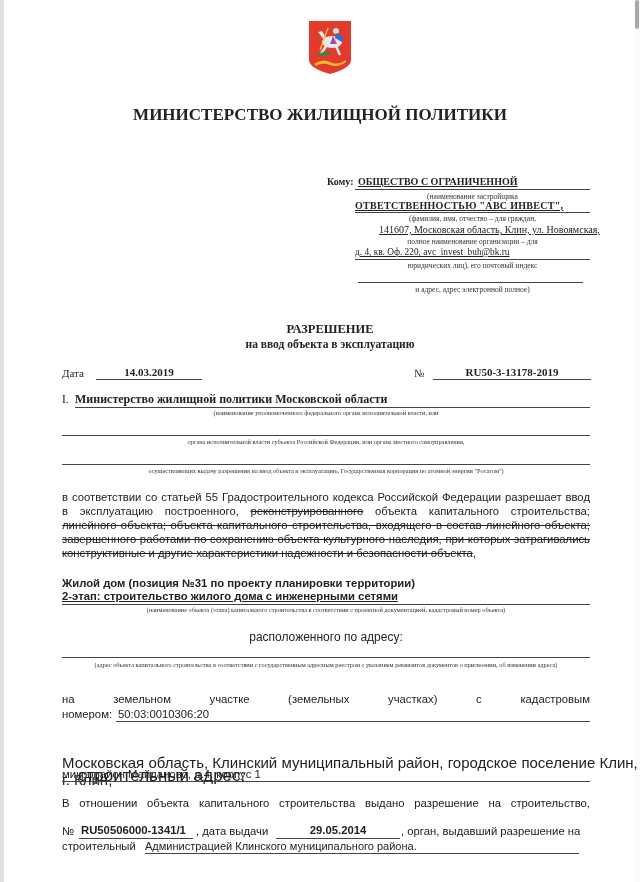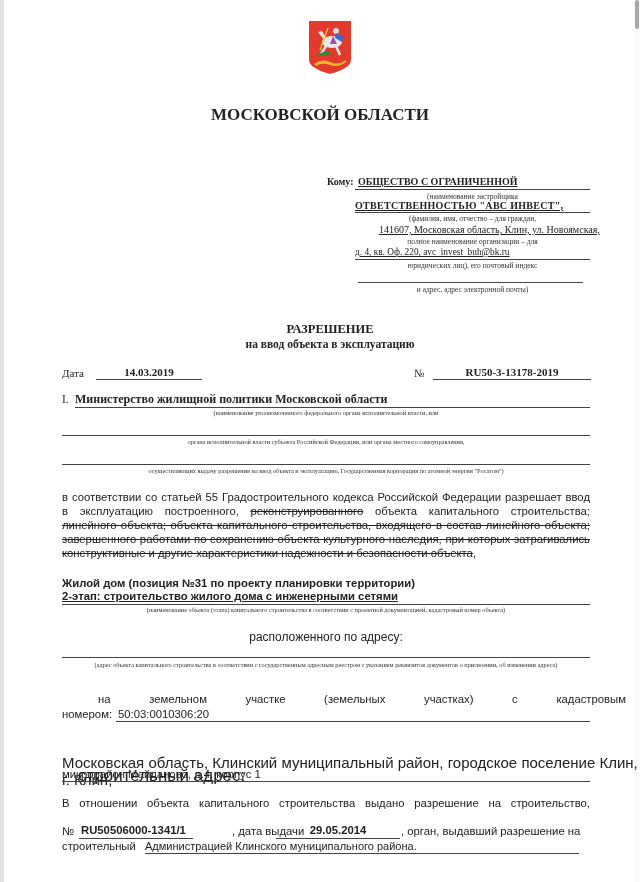--- a/index.html
+++ b/index.html
@@ -37,37 +37,37 @@
     <circle cx="30" cy="13" r="3" fill="#d8d8d8"></circle>
     <path d="M30 15 L38 19 L36 24 L29 20 Z" fill="#3a6bc4"></path>
     <path d="M27 18 L24 26 L31 26 Z" fill="#9b4fb0"></path>
     <path d="M22 10 L14 32" stroke="#f0d040" stroke-width="1.2"></path>
     <path d="M10 38 Q20 30 26 36 Q18 38 10 38 Z" fill="#2f8c3a"></path>
     <path d="M8 46 Q16 40 24 44 Q32 48 40 42 L40 44 Q32 50 24 47 Q16 44 10 48 Z" fill="#e9b92a"></path>
   </svg>
 </div>
 
 <div class="abs center bold" style="left:0;width:640px;top:103px;font-size:17px;line-height:24px;">
-  <div>МОСКОВСКОЙ ОБЛАСТИ</div>
+  <div>МИНИСТЕРСТВО ЖИЛИЩНОЙ ПОЛИТИКИ</div>
 </div>
 
 <div class="abs field bold" style="left:327px;top:176px;">Кому:</div>
 <div class="abs field bold u" style="left:358px;top:176px;">ОБЩЕСТВО С ОГРАНИЧЕННОЙ</div>
 <div class="line" style="left:355px;width:235px;top:189px;"></div>
 <div class="abs small center" style="left:355px;width:235px;top:192px;">(наименование застройщика</div>
 <div class="abs field bold u" style="left:355px;top:200px;letter-spacing:0.3px;">ОТВЕТСТВЕННОСТЬЮ "АВС ИНВЕСТ",</div>
 <div class="line" style="left:355px;width:235px;top:212px;"></div>
 <div class="abs small center" style="left:355px;width:235px;top:214px;">(фамилия, имя, отчество – для граждан,</div>
 <div class="abs u" style="left:355px;top:224px;font-size:10px;margin-left:24px;">141607, Московская область, Клин, ул. Новоямская,</div>
 <div class="abs small center" style="left:355px;width:235px;top:237px;">полное наименование организации – для</div>
 <div class="abs u" style="left:355px;top:247px;font-size:9.3px;">д. 4, кв. Оф. 220, avc_invest_buh@bk.ru</div>
 <div class="line" style="left:355px;width:235px;top:259px;"></div>
 <div class="abs small center" style="left:355px;width:235px;top:261px;">юридических лиц), его почтовый индекс</div>
 <div class="line" style="left:358px;width:225px;top:282px;"></div>
-<div class="abs small center" style="left:355px;width:235px;top:285px;">и адрес, адрес электронной почты)</div>
+<div class="abs small center" style="left:355px;width:235px;top:285px;">и адрес, адрес электронной полное)</div>
 
 <div class="abs center bold" style="left:60px;width:540px;top:322px;font-size:12.5px;">РАЗРЕШЕНИЕ</div>
 <div class="abs center bold" style="left:60px;width:540px;top:338px;font-size:11.5px;">на ввод объекта в эксплуатацию</div>
 
 <div class="abs" style="left:62px;top:367px;font-size:11px;">Дата</div>
 <div class="abs bold center" style="left:96px;width:106px;top:366px;font-size:11px;">14.03.2019</div>
 <div class="line" style="left:96px;width:106px;top:379px;"></div>
 <div class="abs" style="left:414px;top:367px;font-size:11px;">№</div>
 <div class="abs bold center" style="left:433px;width:158px;top:366px;font-size:11px;">RU50-3-13178-2019</div>
 <div class="line" style="left:433px;width:158px;top:379px;"></div>
@@ -85,33 +85,33 @@
 
 <div class="abs bold sans" style="left:62px;top:577px;font-size:11.3px;">Жилой дом (позиция №31 по проекту планировки территории)</div>
 <div class="abs bold sans" style="left:62px;top:590px;font-size:11.3px;text-decoration:underline;">2-этап: строительство жилого дома с инженерными сетями</div>
 <div class="line" style="left:62px;width:528px;top:604px;"></div>
 <div class="abs tiny center" style="left:62px;width:528px;top:606px;">(наименование объекта (этапа) капитального строительства в соответствии с проектной документацией, кадастровый номер объекта)</div>
 
 <div class="abs center sans" style="left:62px;width:528px;top:630px;font-size:12px;">расположенного по адресу:</div>
 <div class="line" style="left:62px;width:528px;top:657px;"></div>
 <div class="abs tiny center" style="left:70px;width:512px;top:660px;line-height:10px;">(адрес объекта капитального строительства в соответствии с государственным адресным реестром с указанием реквизитов документов о присвоении, об изменении адреса)</div>
 
-<div class="abs sans" style="left:62px;width:528px;top:693px;font-size:11.3px;text-align:justify;text-align-last:justify;margin-left:36px;">на земельном участке (земельных участках) с кадастровым</div>
+<div class="abs sans" style="left:62px;width:528px;top:693px;font-size:11.3px;text-align:justify;text-align-last:justify;">на земельном участке (земельных участках) с кадастровым</div>
 <div class="abs sans" style="left:62px;top:708px;font-size:11.3px;">номером:</div>
 <div class="abs sans" style="left:118px;top:708px;font-size:11.3px;">50:03:0010306:20</div>
 <div class="line" style="left:116px;width:474px;top:721px;"></div>
 
 <div class="abs sans" style="left:62px;top:766px;font-size:17px;margin-left:16px;">строительный адрес:</div>
 <div class="abs sans" style="left:62px;top:754px;font-size:15px;">Московская область, Клинский муниципальный район, городское поселение Клин, г. Клин,</div>
 <div class="abs sans" style="left:62px;top:768px;font-size:11.3px;">микрорайон Майданово, д.4, корпус 1</div>
 <div class="line" style="left:62px;width:528px;top:781px;"></div>
 
 <div class="abs sans" style="left:62px;width:528px;top:797px;font-size:11.3px;text-align:justify;text-align-last:justify;">В отношении объекта капитального строительства выдано разрешение на строительство,</div>
 <div class="abs sans" style="left:62px;top:825px;font-size:11.3px;">№</div>
 <div class="abs bold sans" style="left:81px;top:824px;font-size:11.3px;">RU50506000-1341/1</div>
 <div class="line" style="left:79px;width:114px;top:838px;"></div>
-<div class="abs sans" style="left:196px;top:825px;font-size:11.3px;margin-left:36px;">, дата выдачи</div>
+<div class="abs sans" style="left:196px;top:825px;font-size:11.3px;">, дата выдачи</div>
 <div class="abs bold sans center" style="left:276px;width:124px;top:824px;font-size:11.3px;">29.05.2014</div>
 <div class="line" style="left:276px;width:124px;top:838px;"></div>
 <div class="abs sans" style="left:401px;top:825px;font-size:11.3px;">, орган, выдавший разрешение на</div>
 <div class="abs sans" style="left:62px;top:840px;font-size:11.3px;">строительный</div>
 <div class="abs sans" style="left:145px;top:840px;font-size:11px;">Администрацией Клинского муниципального района.</div>
 <div class="line" style="left:145px;width:434px;top:853px;"></div>
 
 </body></html>

